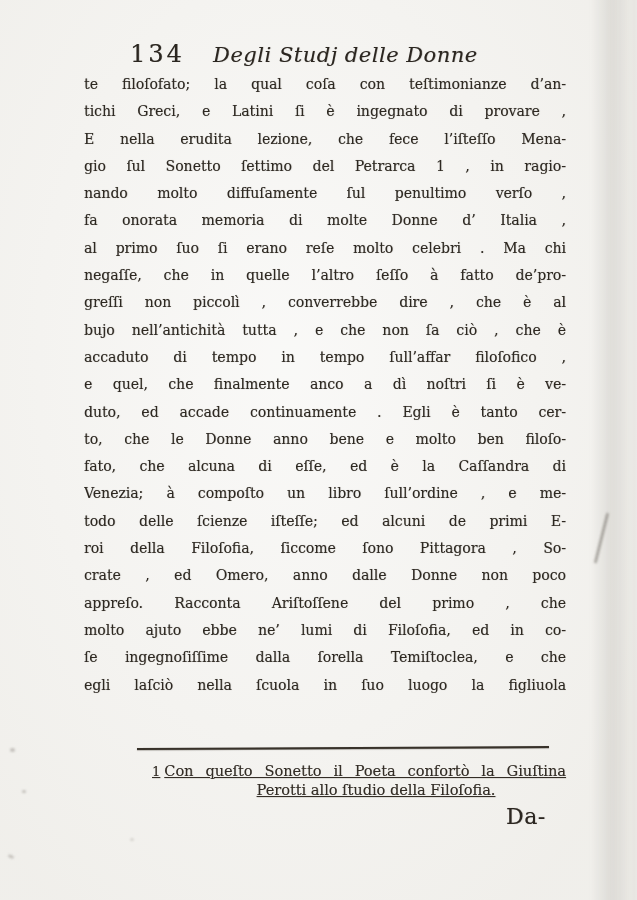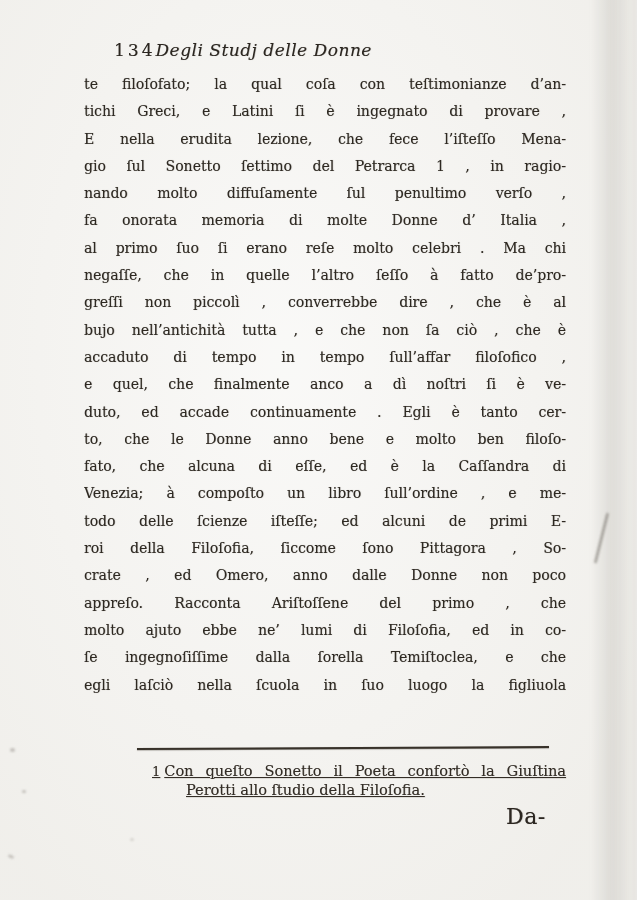--- a/index.html
+++ b/index.html
@@ -42,29 +42,29 @@
   .sp1 { left: 10px; top: 748px; width: 5px; height: 4px; }
   .sp2 { left: 22px; top: 790px; width: 4px; height: 3px; }
   .sp3 { left: 8px;  top: 855px; width: 6px; height: 3px; transform: rotate(25deg); }
   .sp4 { left: 130px; top: 838px; width: 4px; height: 3px; opacity:.6; }
 
   .header-row {
     position: absolute; top: 40px; left: 84px; width: 482px;
     display: flex; align-items: baseline;
   }
   .page-number {
-    font-size: 17px; letter-spacing: 3px;
-    margin-left: 30px;
+    font-size: 24px; letter-spacing: 3px;
+    margin-left: 46px;
     color: #2b2620;
     text-shadow: 0.4px 0.4px 0.6px rgba(43,38,32,0.45);
   }
   .running-title {
-    flex: 1; 
+    flex: 1; text-align: center;
     font-style: italic;
-    font-size: 17px;
+    font-size: 21px;
     letter-spacing: 0.5px;
     padding-right: 60px;
     color: #2b2620;
     text-shadow: 0.4px 0.4px 0.7px rgba(43,38,32,0.4);
   }
 
   .body-text {
     position: absolute; top: 71px; left: 84px; width: 482px;
   }
   .line {
@@ -86,21 +86,21 @@
   }
   .footnote {
     position: absolute; top: 762px; left: 152px; width: 414px;
     font-size: 14.5px; line-height: 19px;
     color: #332d26;
     text-shadow: 0.3px 0.3px 0.6px rgba(51,45,38,0.4);
     text-decoration: underline;
   }
   .fn-line1 { text-align: justify; text-align-last: justify; }
   .fn-marker { font-size: 13px; padding-right: 4px; }
-  .fn-line2 { padding-left: 34px; }
+  .fn-line2 { padding-left: 34px; text-align: center; }
 
   .catchword {
     position: absolute; top: 804px; left: 506px;
     font-size: 22px; letter-spacing: 0.5px;
     color: #2b2620;
     text-shadow: 0.4px 0.4px 0.7px rgba(43,38,32,0.45);
   }
 </style>
 </head>
 <body>

